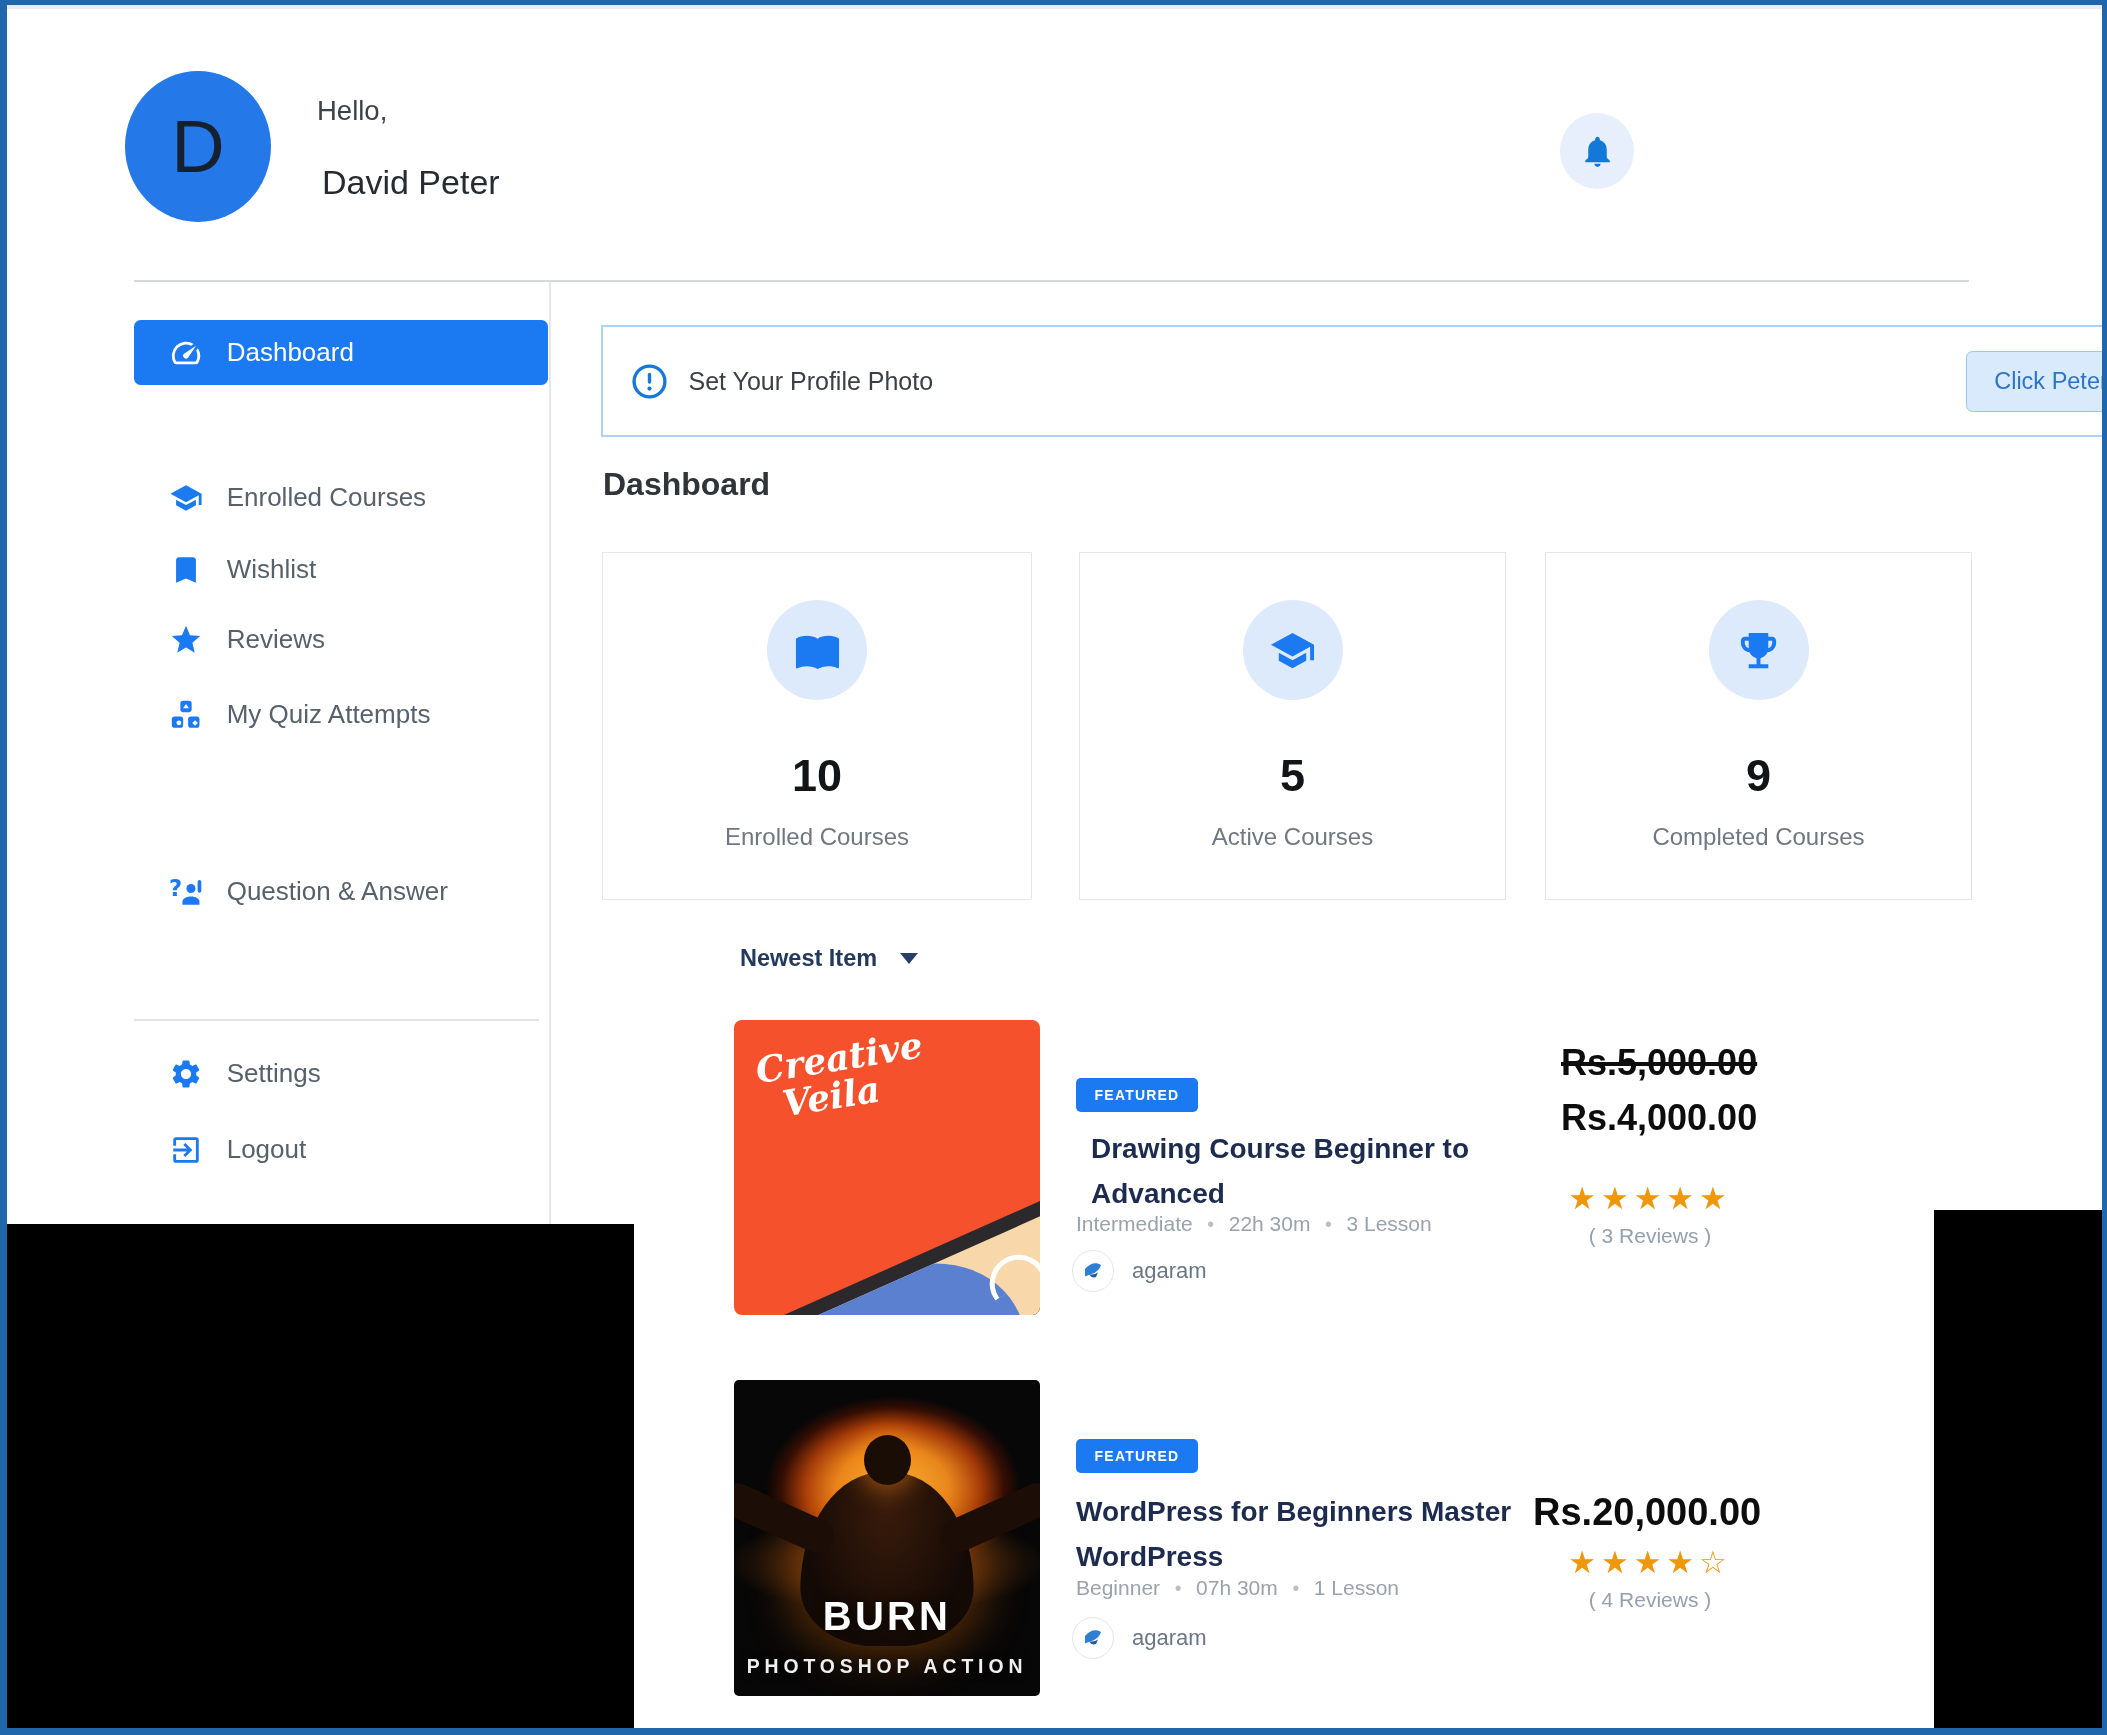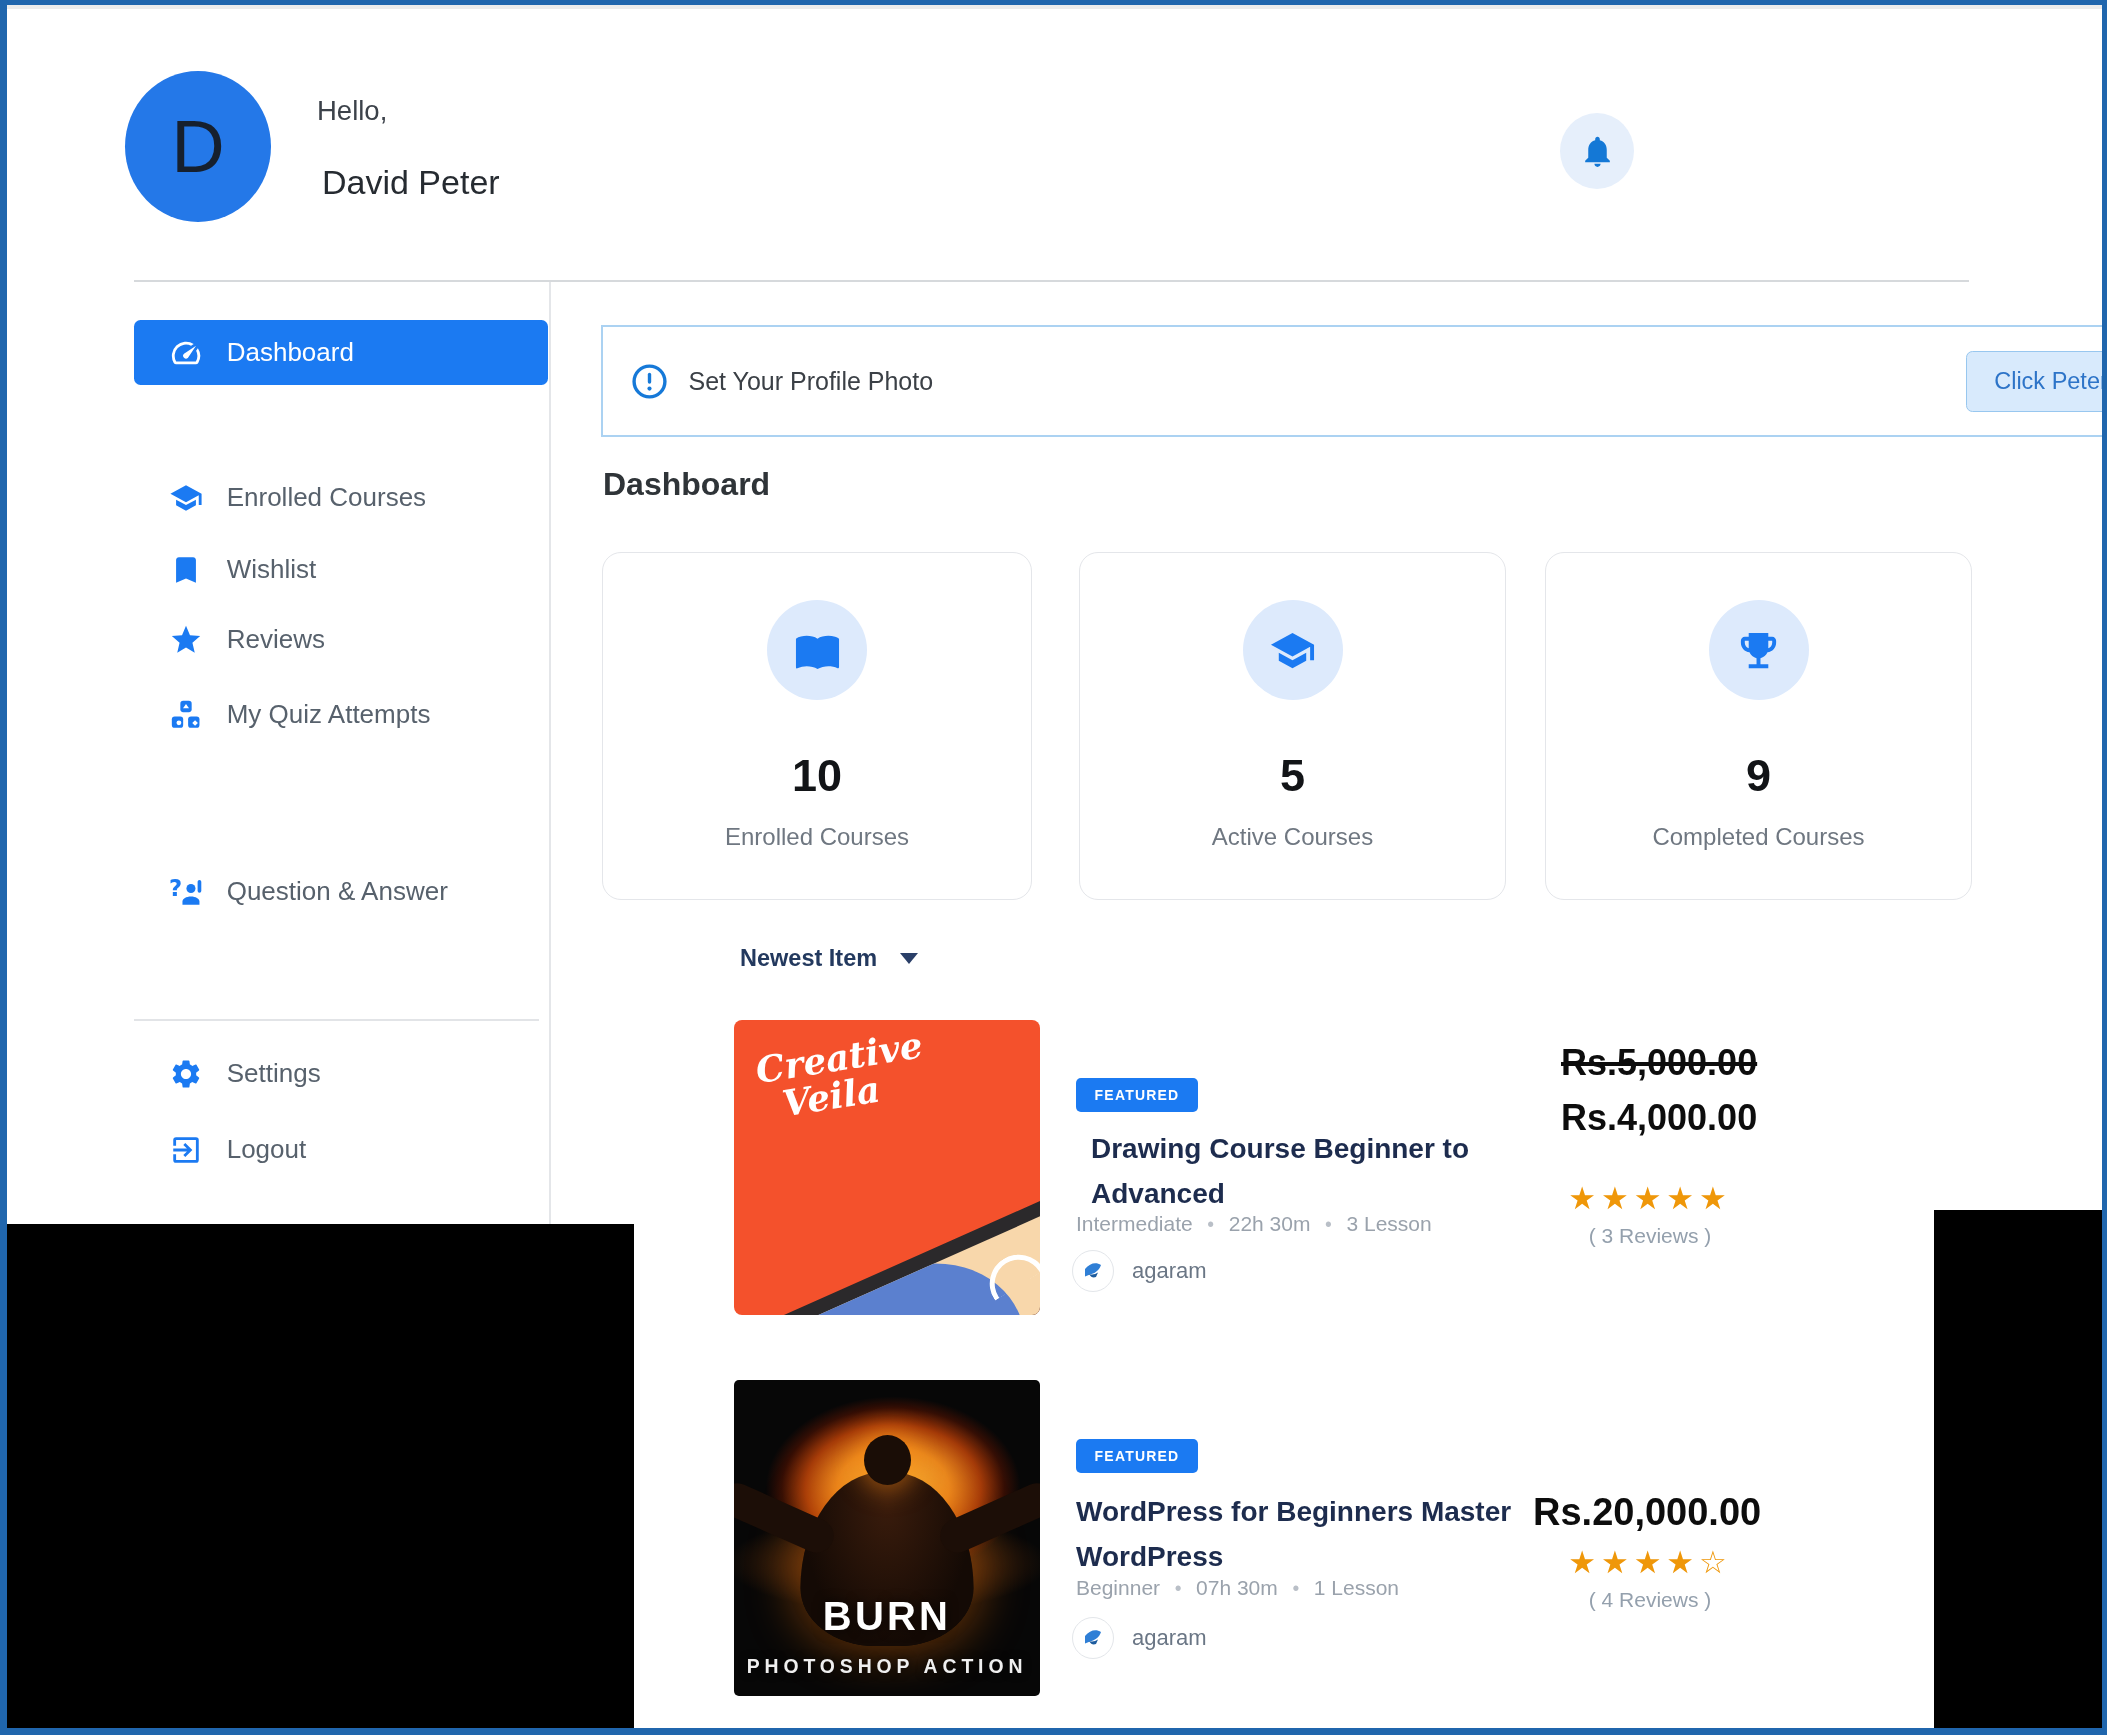--- a/index.html
+++ b/index.html
@@ -44,21 +44,21 @@
             display:flex; align-items:center; }
   .banner .warn { width:37px; height:37px; margin-left:27.5px; }
   .banner .warn svg { width:37px; height:37px; }
   .banner .msg { margin-left:21px; font-size:25px; color:#3b4046; }
   .banner .btn { margin-left:auto; margin-right:22.7px; height:61px; padding:0 27.5px; background:#d8eafc; border:1.6px solid #98c7ef;
                  border-radius:6.5px; font-size:23.5px; color:#2d74c8; display:flex; align-items:center; cursor:pointer; }
 
   .page-title { left:603px; top:466px; font-size:32px; font-weight:600; color:#2f3438; }
 
   
-  .stat-card { top:552px; width:430px; height:348px; background:#fff; border:1.6px solid #e4e6ea; border-radius:19px;
+  .stat-card { top:552px; width:430px; height:348px; background:#fff; border:1.6px solid #e4e6ea; border-radius:0;
                display:flex; flex-direction:column; align-items:center; }
   .stat-circle { margin-top:47px; width:100px; height:100px; border-radius:50%; background:#ddeafc;
                  display:flex; align-items:center; justify-content:center; }
   .stat-circle svg { width:47px; height:47px; fill:#1b7af2; }
   .stat-value { margin-top:50px; font-size:45px; font-weight:700; color:#121417; }
   .stat-label { margin-top:21px; font-size:24px; color:#6f7781; }
 
   
   .sort { left:740px; top:945px; display:flex; align-items:center; cursor:pointer; }
   .sort .sort-label { font-size:23.5px; font-weight:700; color:#23395e; }

